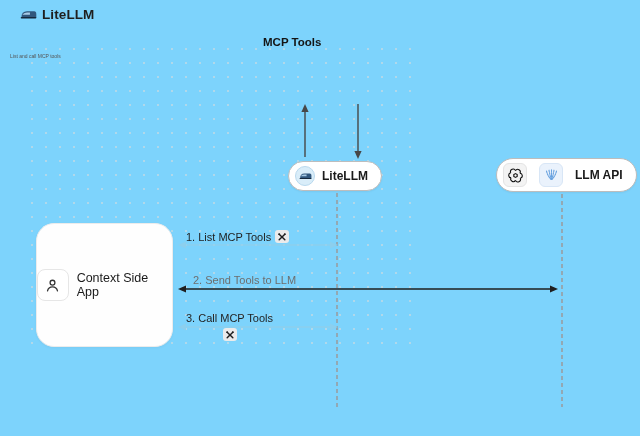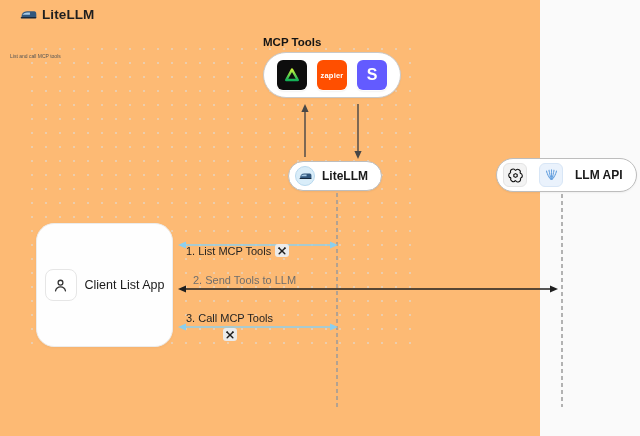--- a/index.html
+++ b/index.html
@@ -1,18 +1,18 @@
 <!DOCTYPE html>
 <html><head>
 <meta charset="utf-8">
 <style>
   * { margin:0; padding:0; box-sizing:border-box; }
   html,body { width:640px; height:436px; }
   body { font-family:"Liberation Sans","DejaVu Sans",sans-serif; background:#fafafa; overflow:hidden; }
-  .canvas { position:relative; width:540px; height:436px; background:#fdba74; }
+  .canvas { position:relative; width:640px; height:436px; background:#7dd3fc; }
 
   .dots { position:absolute; left:25px; top:42px; width:395px; height:308px;
     background-image:radial-gradient(circle,#dcdcdc 1px,transparent 1.3px);
     background-size:14px 14px; opacity:.55; pointer-events:none; }
 
   
   .brand { position:absolute; left:20px; top:7px; display:flex; align-items:center; gap:5px; }
   .brand-text { font-size:13.5px; font-weight:700; color:#1f1f1f; letter-spacing:.1px; }
   .title { position:absolute; left:10px; top:31px; font-size:16px; font-weight:700; color:#0d0d0d; letter-spacing:-.2px; }
   .subtitle { position:absolute; left:10px; top:53px; font-size:5px; color:#555; }
@@ -95,39 +95,20 @@
     <svg width="17" height="13" viewBox="0 0 24 17">
       <path d="M2 13 Q2 4 10 4 L20 4 Q23 4 23 8 L23 13 Z" fill="#31577d"></path>
       <path d="M4 8 Q6 5.5 10 5.5 L14 5.5 L14 9 L3.4 9 Z" fill="#a8cbe6"></path>
       <rect x="1" y="12" width="22" height="2.2" rx="1.1" fill="#16283c"></rect>
     </svg>
     <span class="brand-text">LiteLLM</span>
   </div>
   <div class="subtitle">List and call MCP tools</div>
 
   <div class="mcp-label">MCP Tools</div>
-  <div class="mcp-box">
-    <div class="tool-sq tool-dark">
-      <svg width="18" height="18" viewBox="0 0 18 18">
-        <defs>
-          <linearGradient id="gtri" x1="0" y1="0" x2="0" y2="1">
-            <stop offset="0" stop-color="#c6f53e"></stop>
-            <stop offset="1" stop-color="#13b157"></stop>
-          </linearGradient>
-        </defs>
-        <path d="M9 3.6 L14.8 14 L3.2 14 Z" fill="none" stroke="url(#gtri)" stroke-width="2.4" stroke-linejoin="round"></path>
-      </svg>
-    </div>
-    <div class="tool-sq tool-zapier">
-      <span>zapier</span>
-    </div>
-    <div class="tool-sq tool-stripe">
-      <span>S</span>
-    </div>
-  </div>
 
   <div class="node-pill litellm-node">
     <span class="litellm-circ">
       <svg width="13" height="10" viewBox="0 0 24 17">
         <path d="M2 13 Q2 4 10 4 L20 4 Q23 4 23 8 L23 13 Z" fill="#31577d"></path>
         <path d="M4 8 Q6 5.5 10 5.5 L14 5.5 L14 9 L3.4 9 Z" fill="#a8cbe6"></path>
         <rect x="1" y="12" width="22" height="2.2" rx="1.1" fill="#16283c"></rect>
       </svg>
     </span>
     <span class="node-label">LiteLLM</span>
@@ -163,24 +144,24 @@
 
   <div class="client-box">
     <span class="person-sq">
       <svg width="17" height="17" viewBox="0 0 24 24">
         <g fill="none" stroke="#333" stroke-width="1.8" stroke-linecap="round">
           <circle cx="12" cy="8" r="3.4"></circle>
           <path d="M5 19.5 C5.8 15.5 8.5 13.8 12 13.8 C15.5 13.8 18.2 15.5 19 19.5"></path>
         </g>
       </svg>
     </span>
-    <span class="client-label">Client List App</span>
+    <span class="client-label">Context Side App</span>
   </div>
 
-  <div class="seq-label" style="left:186px; top:244px;">
+  <div class="seq-label" style="left:186px; top:230px;">
     <span>1. List MCP Tools</span>
     <span class="tool-chip">
       <svg width="10" height="10" viewBox="0 0 12 12">
           <g stroke="#1f1f1f" stroke-width="1.7" stroke-linecap="round">
             <path d="M2.6 2.6 L9.4 9.4"></path>
             <path d="M9.4 2.6 L2.6 9.4"></path>
           </g>
           <circle cx="2.6" cy="2.6" r="1.1" fill="#1f1f1f"></circle>
           <circle cx="9.4" cy="2.6" r="1.1" fill="#1f1f1f"></circle>
         </svg>

